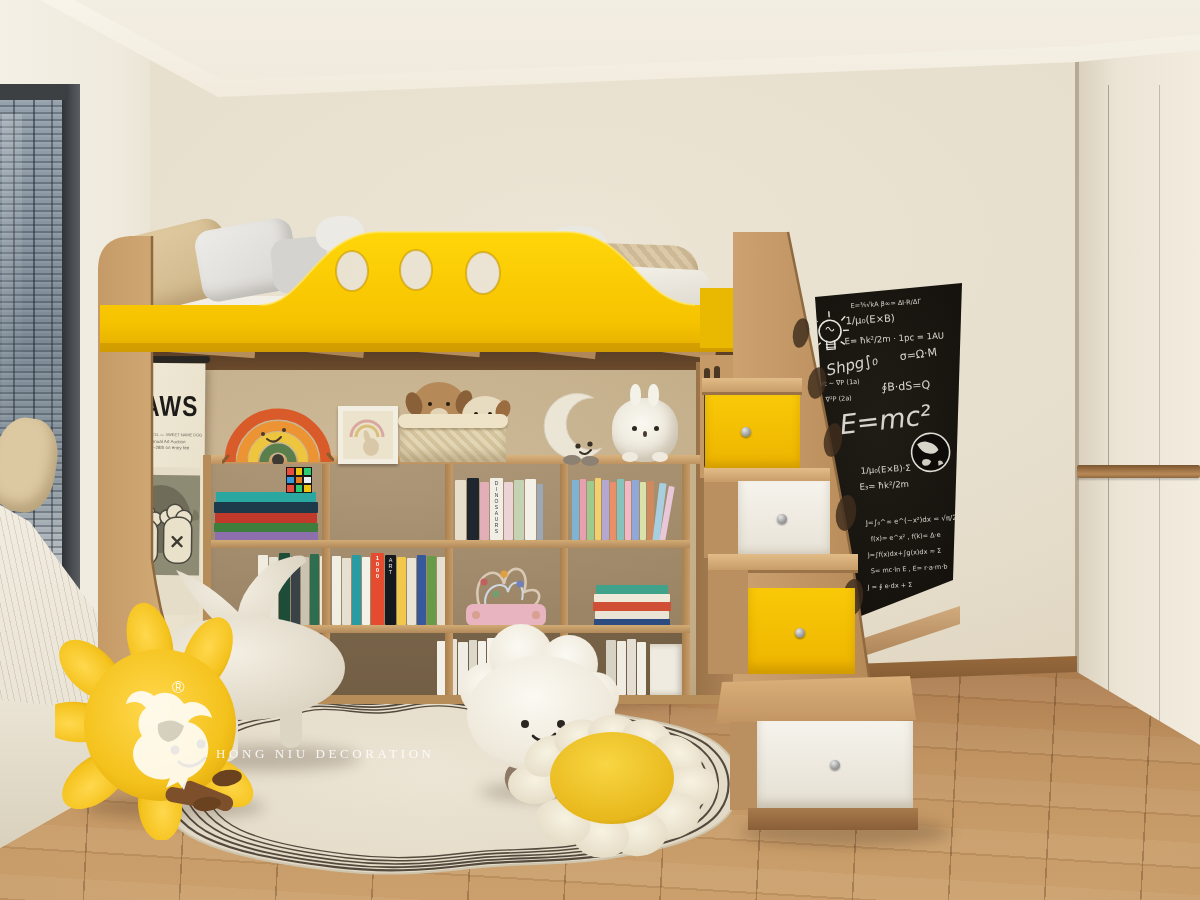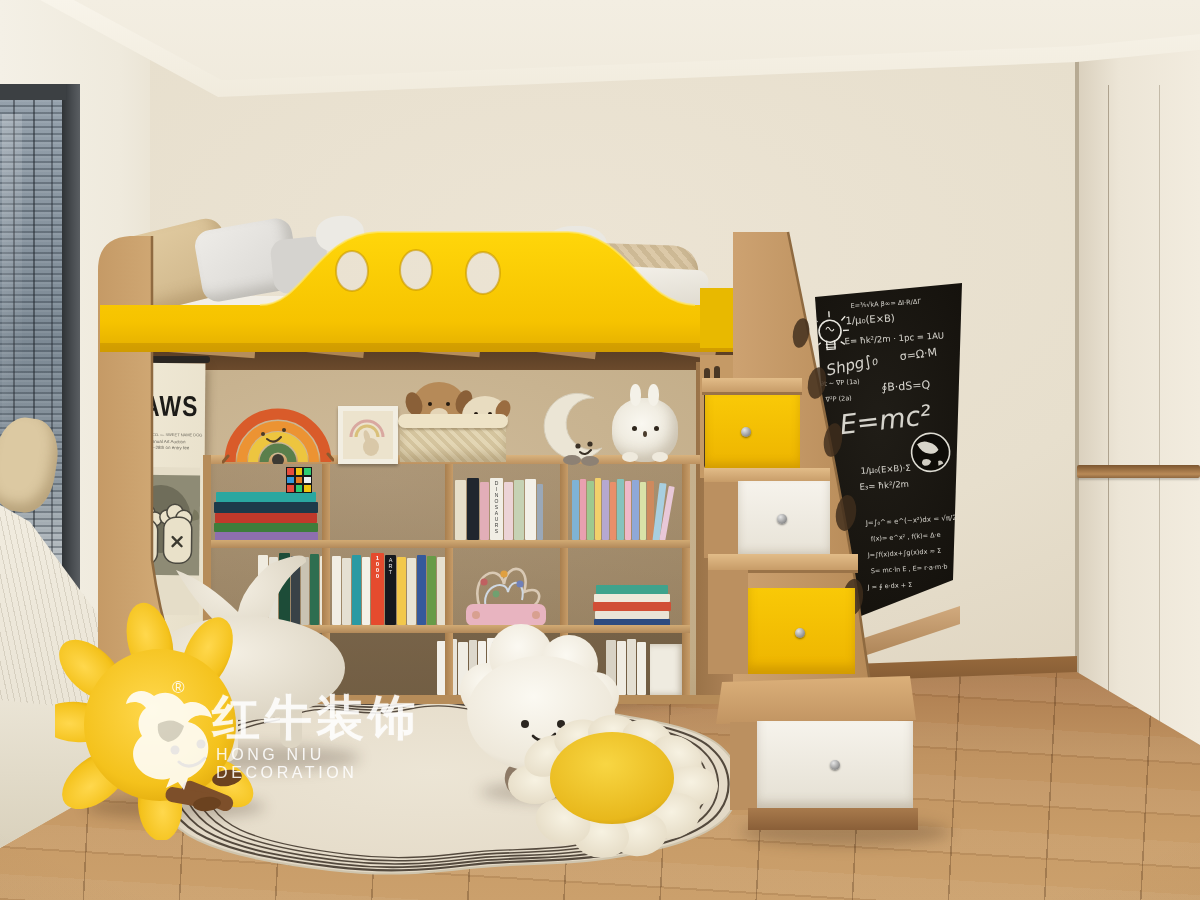--- a/index.html
+++ b/index.html
@@ -547,19 +547,17 @@
               background:radial-gradient(125% 105% at 50% 42%,transparent 62%,rgba(70,50,30,.14) 100%);"></div>
 
   <div class="abs" style="left:124px;top:676px;width:346px;height:120px;color:#fff;opacity:.88;">
     <svg style="position:absolute;left:0;top:8px;" width="92" height="106" viewBox="0 0 92 106">
       <path fill="#fff" d="M30,12 C18,2 4,8 2,20 C10,16 18,18 22,24 C14,30 12,42 18,52 C8,60 6,74 14,84
         C22,94 36,98 46,94 L42,104 L54,98 L60,106 L64,94 C78,88 86,74 84,60 C82,48 74,40 64,38
         C70,30 80,30 88,34 C86,22 72,14 60,20 C52,8 40,6 30,12 Z"></path>
       <path fill="rgba(0,0,0,.18)" d="M34,40 q14,-8 26,2 q-4,14 -16,16 q-12,-4 -10,-18 Z"></path>
     </svg>
     <span style="position:absolute;left:48px;top:2px;font-size:17px;">®</span>
-    <div style="position:absolute;left:88px;top:10px;font-size:48px;font-weight:bold;letter-spacing:4px;
-                font-family:'Liberation Sans','DejaVu Sans',sans-serif;text-shadow:0 0 2px rgba(255,255,255,.25);">红牛装饰</div>
-    <div style="position:absolute;left:92px;top:70px;font-size:16px;letter-spacing:3.6px;
-                font-family:Liberation Sans, sans-serif;">HONG NIU DECORATION</div>
+    <div style="position:absolute;left:92px;top:70px;font-size:13px;letter-spacing:3.6px;
+                font-family:Liberation Serif, serif;">HONG NIU DECORATION</div>
   </div>
 
 </div>
 
 </body></html>

